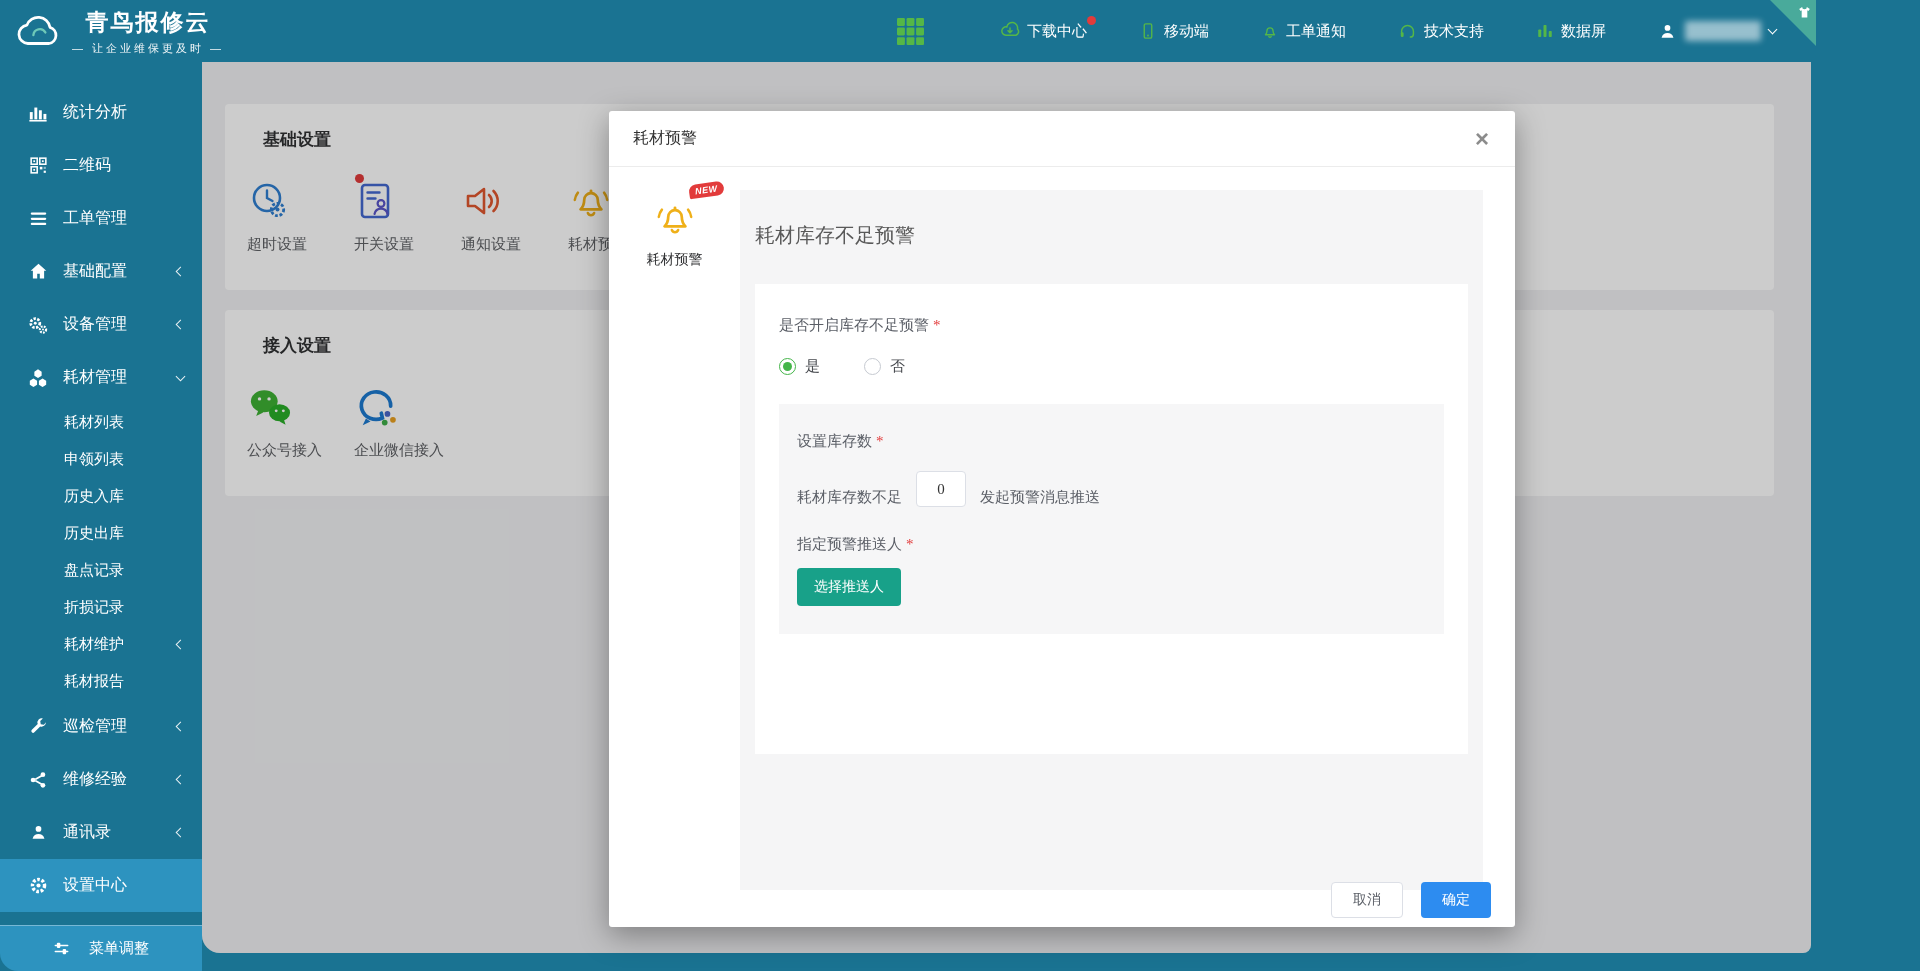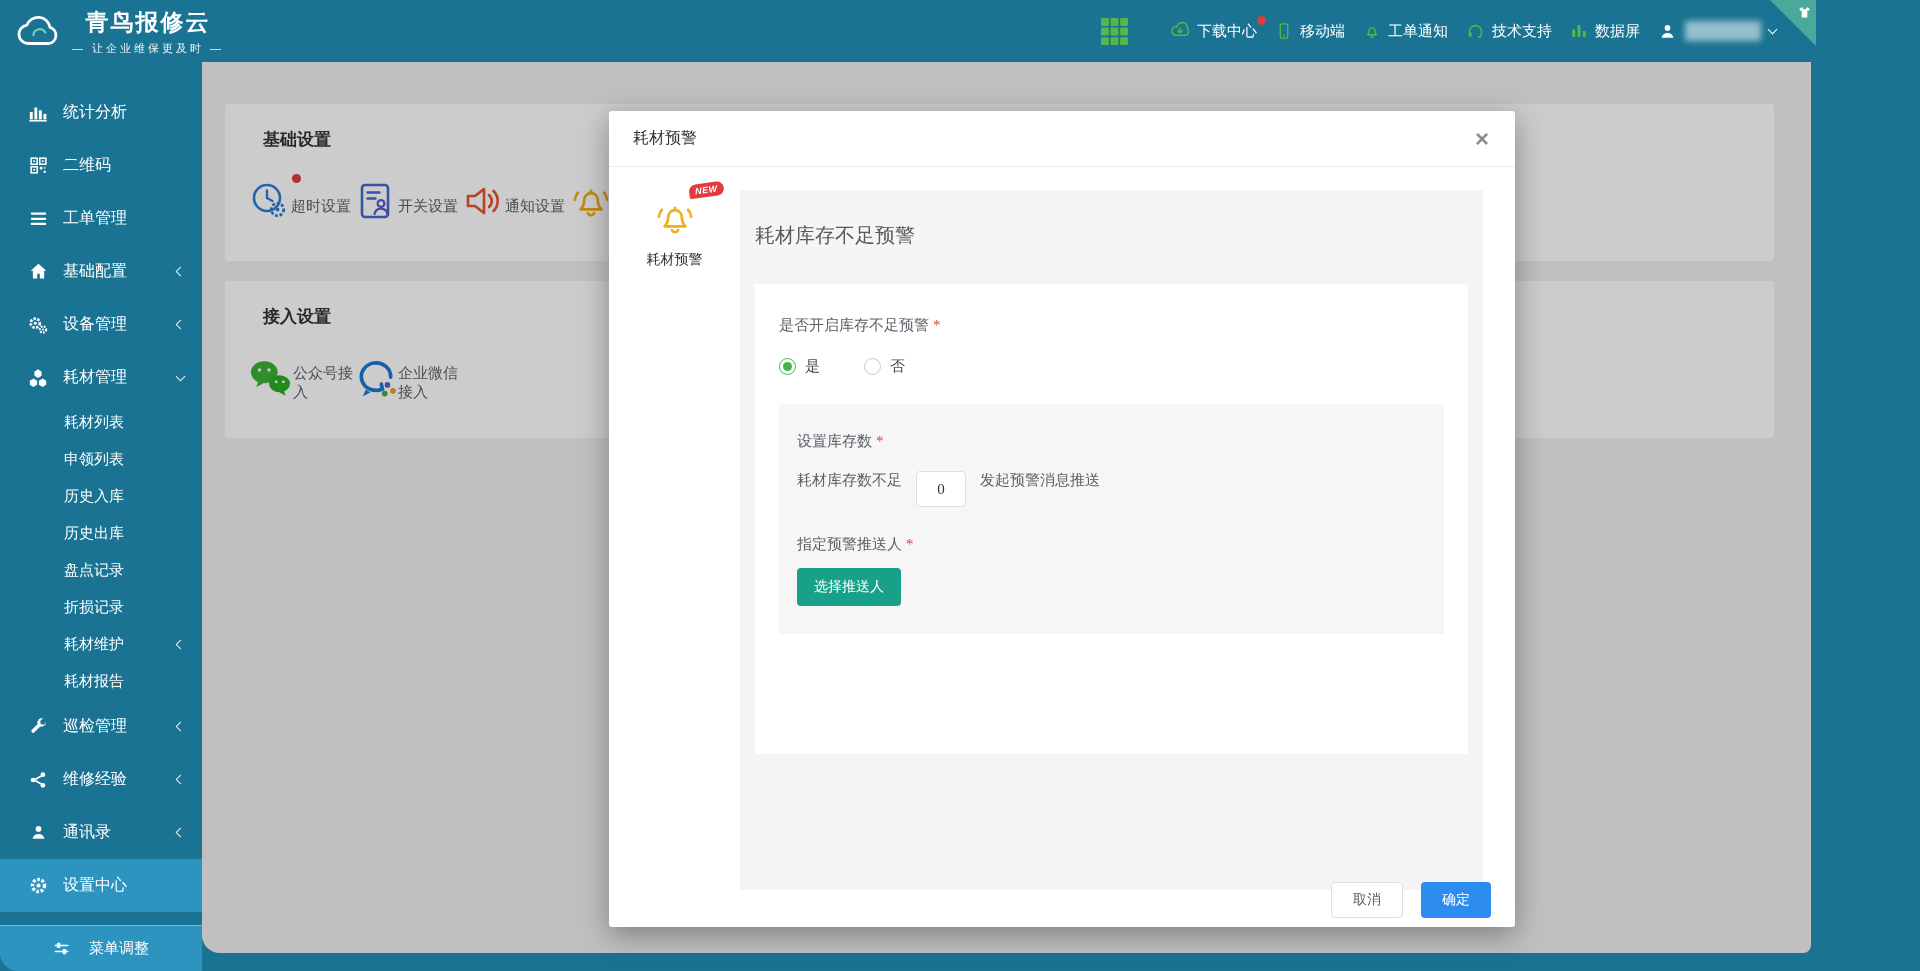--- a/index.html
+++ b/index.html
@@ -6,21 +6,21 @@
   html,body { width:1920px; height:971px; }
   body { font-family:"Liberation Sans","DejaVu Sans",sans-serif; background:#1a7392; overflow:hidden; }
   .app { position:relative; width:1816px; height:971px; background:#1a7392; overflow:hidden; }
 
   
   .topbar { position:absolute; top:0; left:0; right:0; height:62px; display:flex; align-items:center; justify-content:space-between; padding:0 40px 0 14px; color:#fff; z-index:5; }
   .brand { display:flex; align-items:center; gap:10px; }
   .brand-text { display:flex; flex-direction:column; align-items:center; }
   .brand-name { font-size:23px; font-weight:bold; letter-spacing:2px; }
   .brand-tagline { font-size:11px; letter-spacing:3px; margin-top:3px; opacity:.95; }
-  .topnav { display:flex; align-items:center; gap:18px; font-size:15px; }
+  .topnav { display:flex; align-items:center; gap:52px; font-size:15px; }
   .apps-btn { margin-right:24px; display:flex; cursor:pointer; }
   .hnav { display:flex; align-items:center; gap:7px; position:relative; cursor:pointer; white-space:nowrap; }
   .hnav .icn { color:#55b747; display:flex; }
   .icn { display:inline-flex; align-items:center; justify-content:center; }
   .reddot { position:absolute; top:-5px; right:-9px; width:9px; height:9px; border-radius:50%; background:#e23b3b; }
   .user-chip { display:flex; align-items:center; gap:8px; cursor:pointer; }
   .masked-name { width:76px; height:20px; border-radius:2px; background:rgba(255,255,255,.55); filter:blur(3px); }
   .chev { display:inline-block; width:7px; height:7px; border-right:1.7px solid currentColor; border-bottom:1.7px solid currentColor; }
   .chev.down { transform:rotate(45deg); margin-top:-3px; }
   .chev.left { transform:rotate(135deg); }
@@ -40,21 +40,21 @@
   .sbsub { height:37px; display:flex; align-items:center; padding:0 18px 0 64px; font-size:15px; cursor:pointer; }
   .sbsub span:first-child { flex:1; }
   .sidebar-footer { position:absolute; left:0; right:0; bottom:0; height:46px; background:#2d93bf; border-radius:0 0 0 18px; border-top:1px solid rgba(255,255,255,.35); display:flex; align-items:center; justify-content:center; gap:19px; font-size:15px; cursor:pointer; }
   .sidebar-footer .icn { color:#fff; }
 
   
   .content { position:absolute; left:202px; top:62px; right:5px; bottom:18px; background:#f0f1f3; border-radius:0 0 8px 18px; overflow:hidden; padding:42px 37px 9px 23px; }
   .card { background:#fff; border-radius:4px; padding:24px 30px 36px 22px; margin-bottom:20px; }
   .card-title { font-size:17px; font-weight:bold; color:#303133; margin:0 0 26px 16px; }
   .card-items { display:flex; }
-  .citem { width:107px; display:flex; flex-direction:row; align-items:center; cursor:pointer; }
+  .citem { width:107px; display:flex; flex-direction:column; cursor:pointer; }
   .cicon-wrap { position:relative; height:48px; display:flex; align-items:center; }
   .citem-label { margin-top:10px; font-size:15px; color:#606266; }
   .reddot.big { top:-3px; right:-10px; }
 
   
   .overlay { position:absolute; left:202px; top:62px; right:5px; bottom:18px; background:rgba(0,0,0,.2); border-radius:0 0 8px 18px; z-index:10; }
   .modal { position:absolute; left:609px; top:111px; width:906px; height:816px; background:#fff; z-index:20; border-radius:3px; box-shadow:0 8px 30px rgba(0,0,0,.35); }
   .modal-header { height:56px; display:flex; align-items:center; justify-content:space-between; padding:0 26px 0 24px; border-bottom:1px solid #ececec; }
   .modal-title { font-size:16px; color:#333; }
   .modal-close { font-size:24px; color:#8c8c8c; cursor:pointer; line-height:1; font-weight:bold; }
@@ -68,21 +68,21 @@
   .form-panel { position:absolute; left:15px; right:15px; top:94px; height:470px; background:#fff; padding:32px 24px;font-family:Liberation Serif, serif; }
   .form-label { font-size:15px; color:#5a5e66; }
   .req { color:#e23b3b; margin-left:4px; }
   .radio-row { margin-top:22px; display:flex; align-items:center; gap:44px; }
   .radio { display:inline-flex; align-items:center; gap:9px; cursor:pointer; }
   .radio-circle { width:17px; height:17px; border-radius:50%; border:1.5px solid #c6cad1; background:#fff; position:relative; }
   .radio.checked .radio-circle { border-color:#44b549; }
   .radio.checked .radio-circle::after { content:''; position:absolute; inset:3px; border-radius:50%; background:#44b549; }
   .radio-label { font-size:15px; color:#46494e; }
   .sub-panel { margin-top:28px; background:#f6f6f7; padding:28px 18px; }
-  .stock-row { margin-top:20px; display:flex; align-items:flex-start; font-size:15px; color:#5a5e66; }
+  .stock-row { margin-top:20px; display:flex; align-items:flex-end; font-size:15px; color:#5a5e66; }
   .stock-input { width:50px; height:36px; border:1px solid #dcdfe6; border-radius:4px; text-align:center; font-size:15px; color:#333; margin:0 14px; background:#fff; font-family:inherit; }
   .form-label.push { margin-top:28px; }
   .choose-btn { margin-top:14px; background:#18a189; color:#fff; border:none; border-radius:4px; padding:10px 17px; font-size:14px; cursor:pointer; font-family:inherit; }
   .modal-footer { position:absolute; right:24px; bottom:9px; display:flex; gap:18px; }
   .btn-cancel { background:#fff; border:1px solid #dcdfe6; border-radius:4px; padding:8px 21px; font-size:14px; color:#5a5e66; cursor:pointer; font-family:inherit; }
   .btn-confirm { background:#2d8cf0; border:none; border-radius:4px; padding:8px 21px; font-size:14px; color:#fff; cursor:pointer; font-family:inherit; }
 </style>
 </head>
 <body>
 

